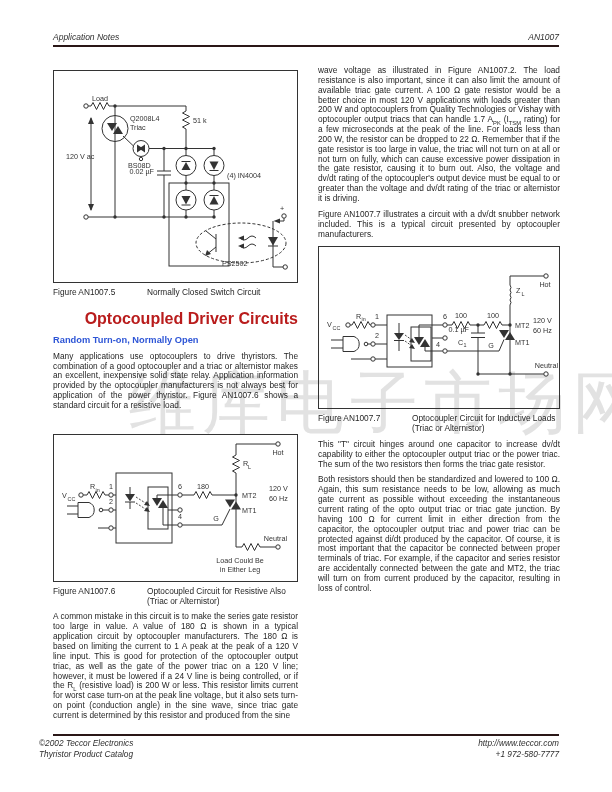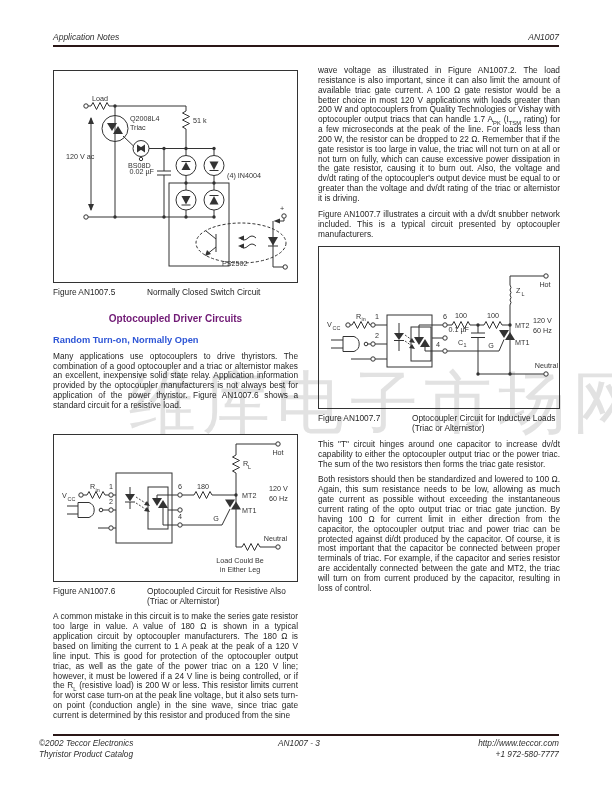--- a/index.html
+++ b/index.html
@@ -15,21 +15,21 @@
   .col{position:absolute;z-index:1;font-size:8.3px;line-height:9.85px;text-align:justify;}
   .col.left{left:53px;width:245px;top:70px;}
   .col.right{left:318px;width:242px;top:66px;}
   .col p{margin:6px 0 0;}
   .figbox{border:1px solid #333;background:transparent;}
   .figbox svg{display:block;}
   .fig6box{margin-top:23px;}
   .cap{display:flex;margin-top:5px;font-size:8.3px;line-height:9.8px;text-align:left;}
   .cap .lab{width:94px;flex:none;}
   .cap .txt{flex:1;}
-  .h1{color:#701a75;font-weight:bold;font-size:10px;line-height:14px;margin:14px 0 0;text-align:center;}
+  .h1{color:#b91c1c;font-weight:bold;font-size:16px;line-height:14px;margin:14px 0 0;text-align:right;}
   .h2{color:#2d55d6;font-weight:bold;font-size:9.3px;line-height:11px;margin:9px 0 0;text-align:left;}
   sub{font-size:70%;line-height:0;}
   .ftr{position:absolute;top:738px;left:39px;right:53px;display:flex;z-index:1;
        font-size:8.3px;line-height:10.5px;font-style:italic;color:#2e2e2e;}
   .ftr .fl{flex:1;text-align:left;} .ftr .fc{flex:1;text-align:center;} .ftr .fr{flex:1;text-align:right;}
   svg text{font-family:"Liberation Sans",sans-serif;font-size:7.2px;fill:#333;}
   svg text.sub{font-size:5.4px;}
   svg .w{stroke:#333;stroke-width:1;fill:none;}
   svg .dash{stroke:#333;stroke-width:1;fill:none;stroke-dasharray:3,2;}
   svg .adash{stroke:#333;stroke-width:0.9;fill:none;stroke-dasharray:2,1.5;}
@@ -366,20 +366,19 @@
     <p>This "T" circuit hinges around one capacitor to increase dv/dt capability to either the optocoupler output triac or the power triac. The sum of the two resistors then forms the triac gate resistor.</p>
     <p>Both resistors should then be standardized and lowered to 100 Ω. Again, this sum resistance needs to be low, allowing as much gate current as possible without exceeding the instantaneous current rating of the opto output triac or triac gate junction. By having 100 Ω for current limit in either direction from the capacitor, the optocoupler output triac and power triac can be protected against di/dt produced by the capacitor. Of course, it is most important that the capacitor be connected between proper terminals of triac. For example, if the capacitor and series resistor are accidentally connected between the gate and MT2, the triac will turn on from current produced by the capacitor, resulting in loss of control.</p>
   </div>
 
   <div class="rule bot"></div>
   <div class="ftr">
     <span class="fl">
       <span>©2002 Teccor Electronics</span><br>
       <span>Thyristor Product Catalog</span>
     </span>
-    <span class="fc">AN1007 - 3</span>
     <span class="fr">
       <span>http://www.teccor.com</span><br>
       <span>+1 972-580-7777</span>
     </span>
   </div>
 
 </div>
 
 </body></html>

